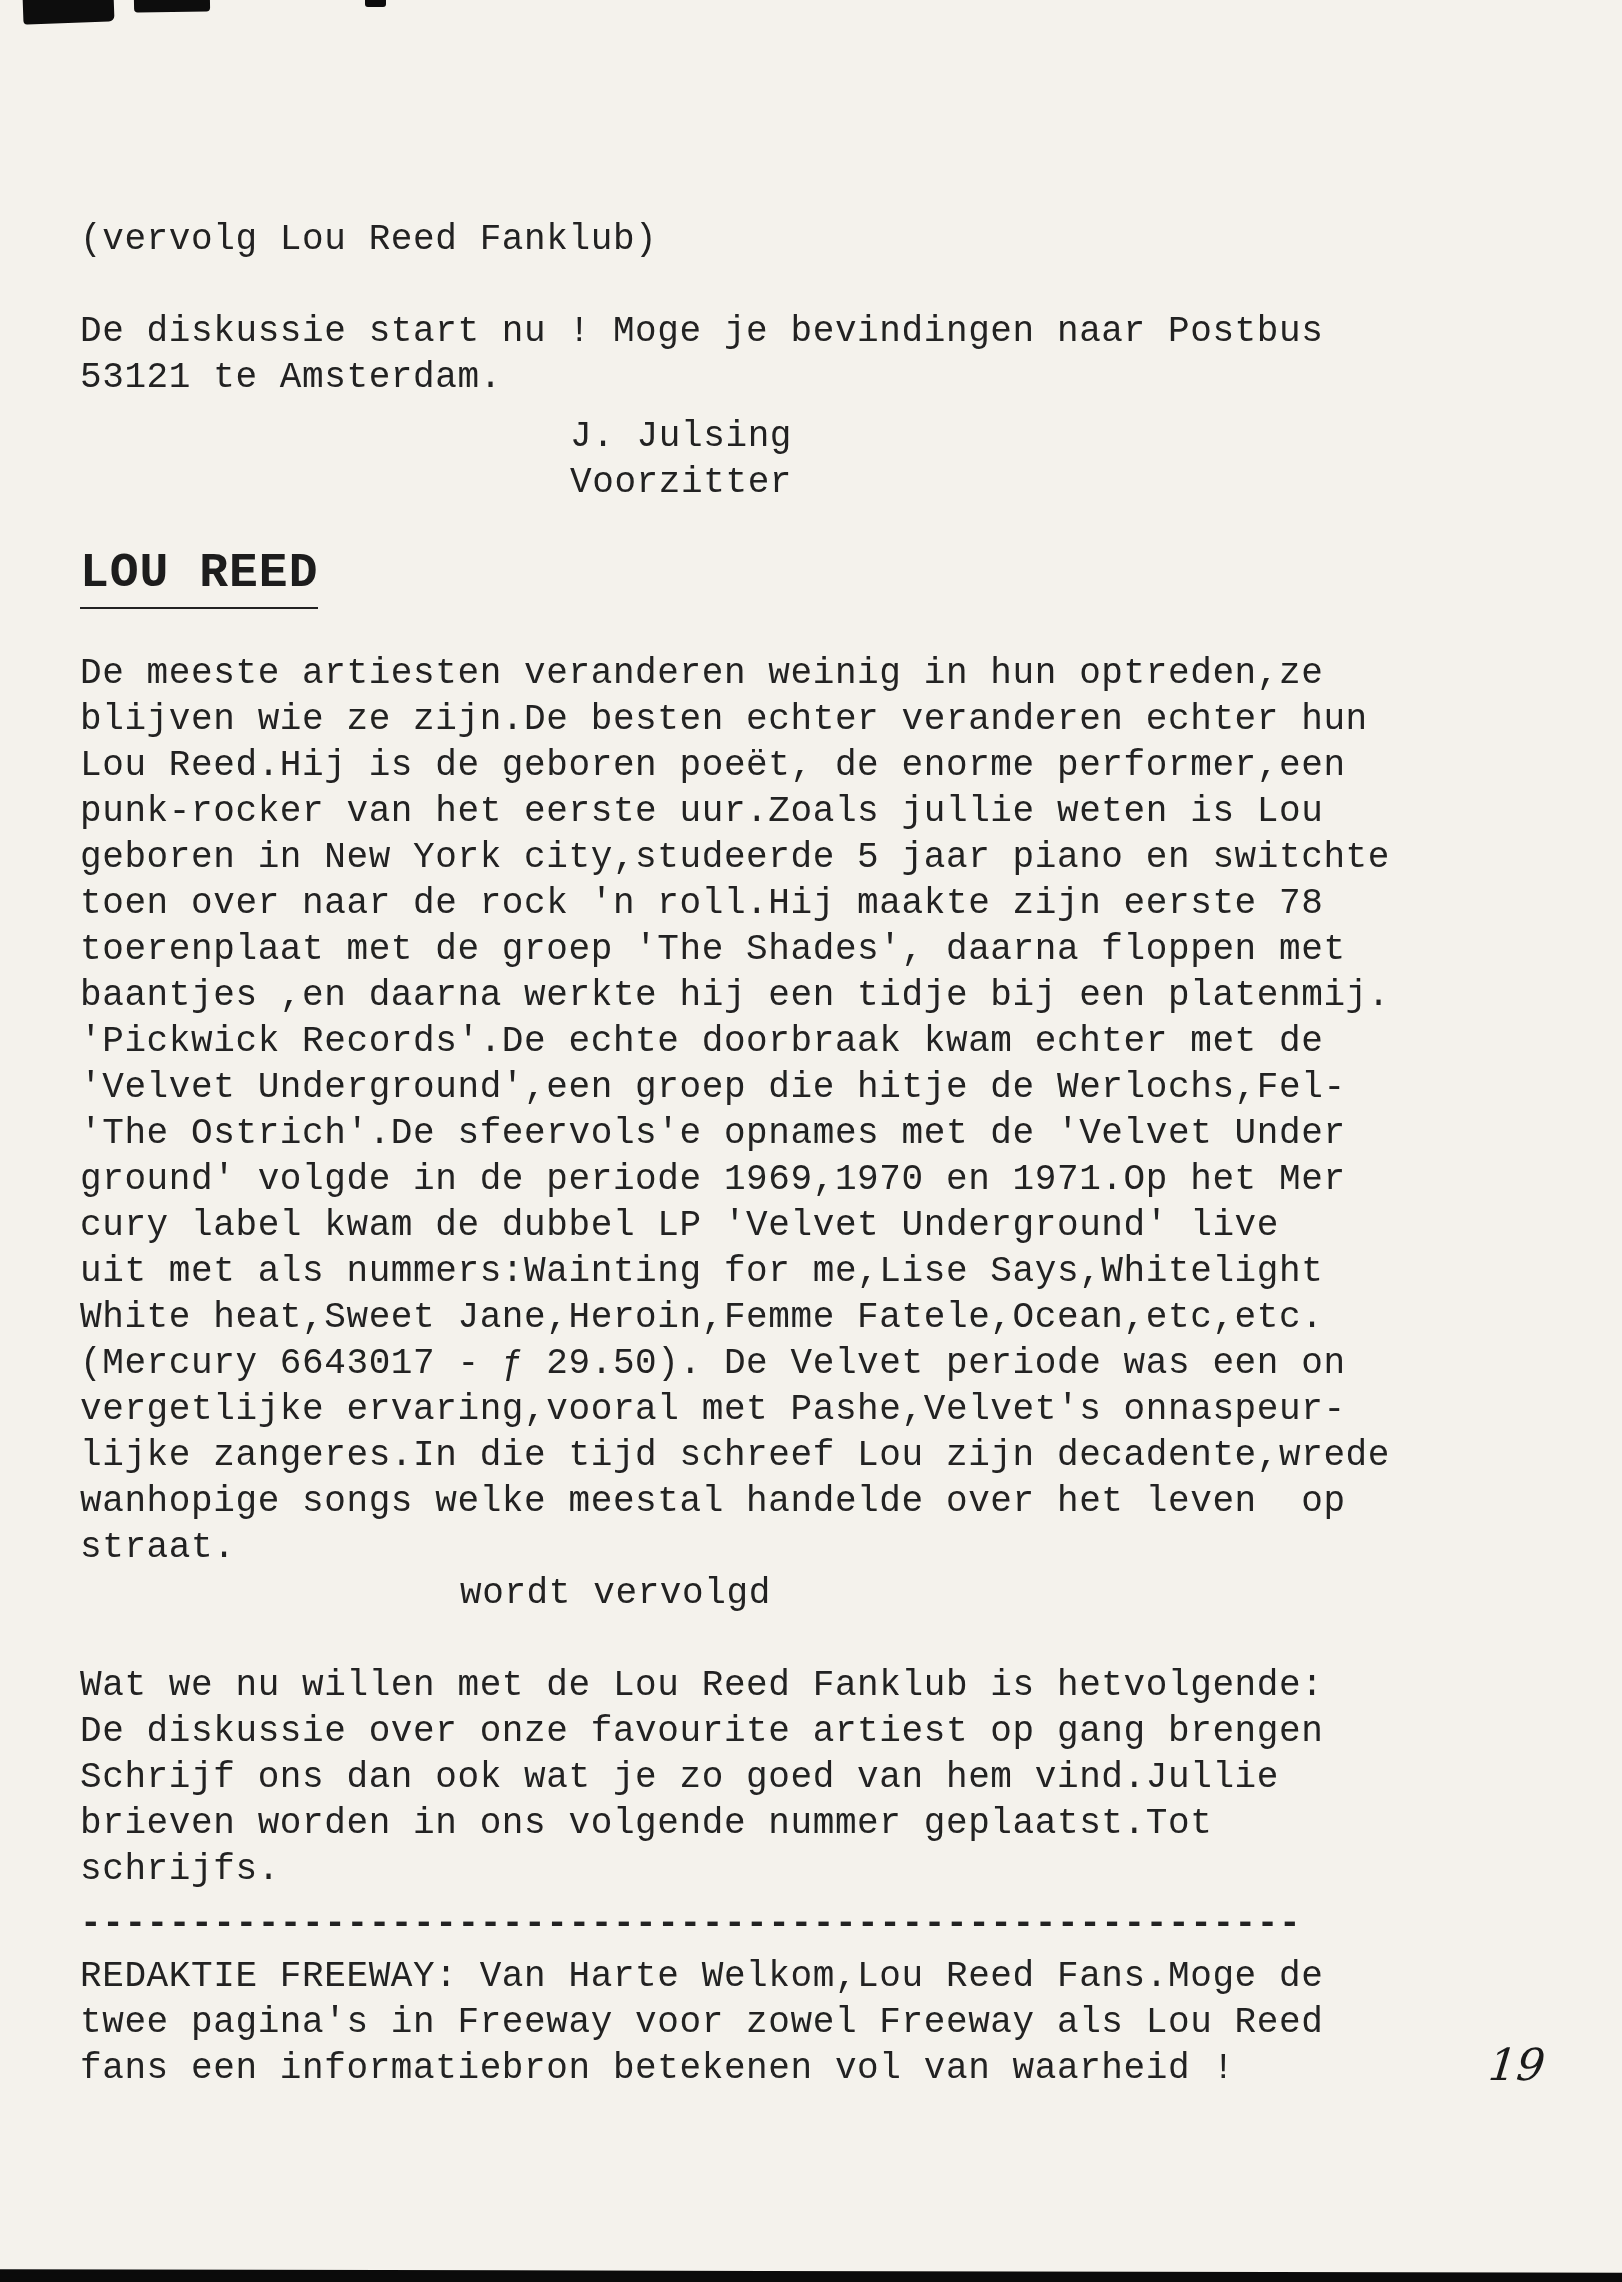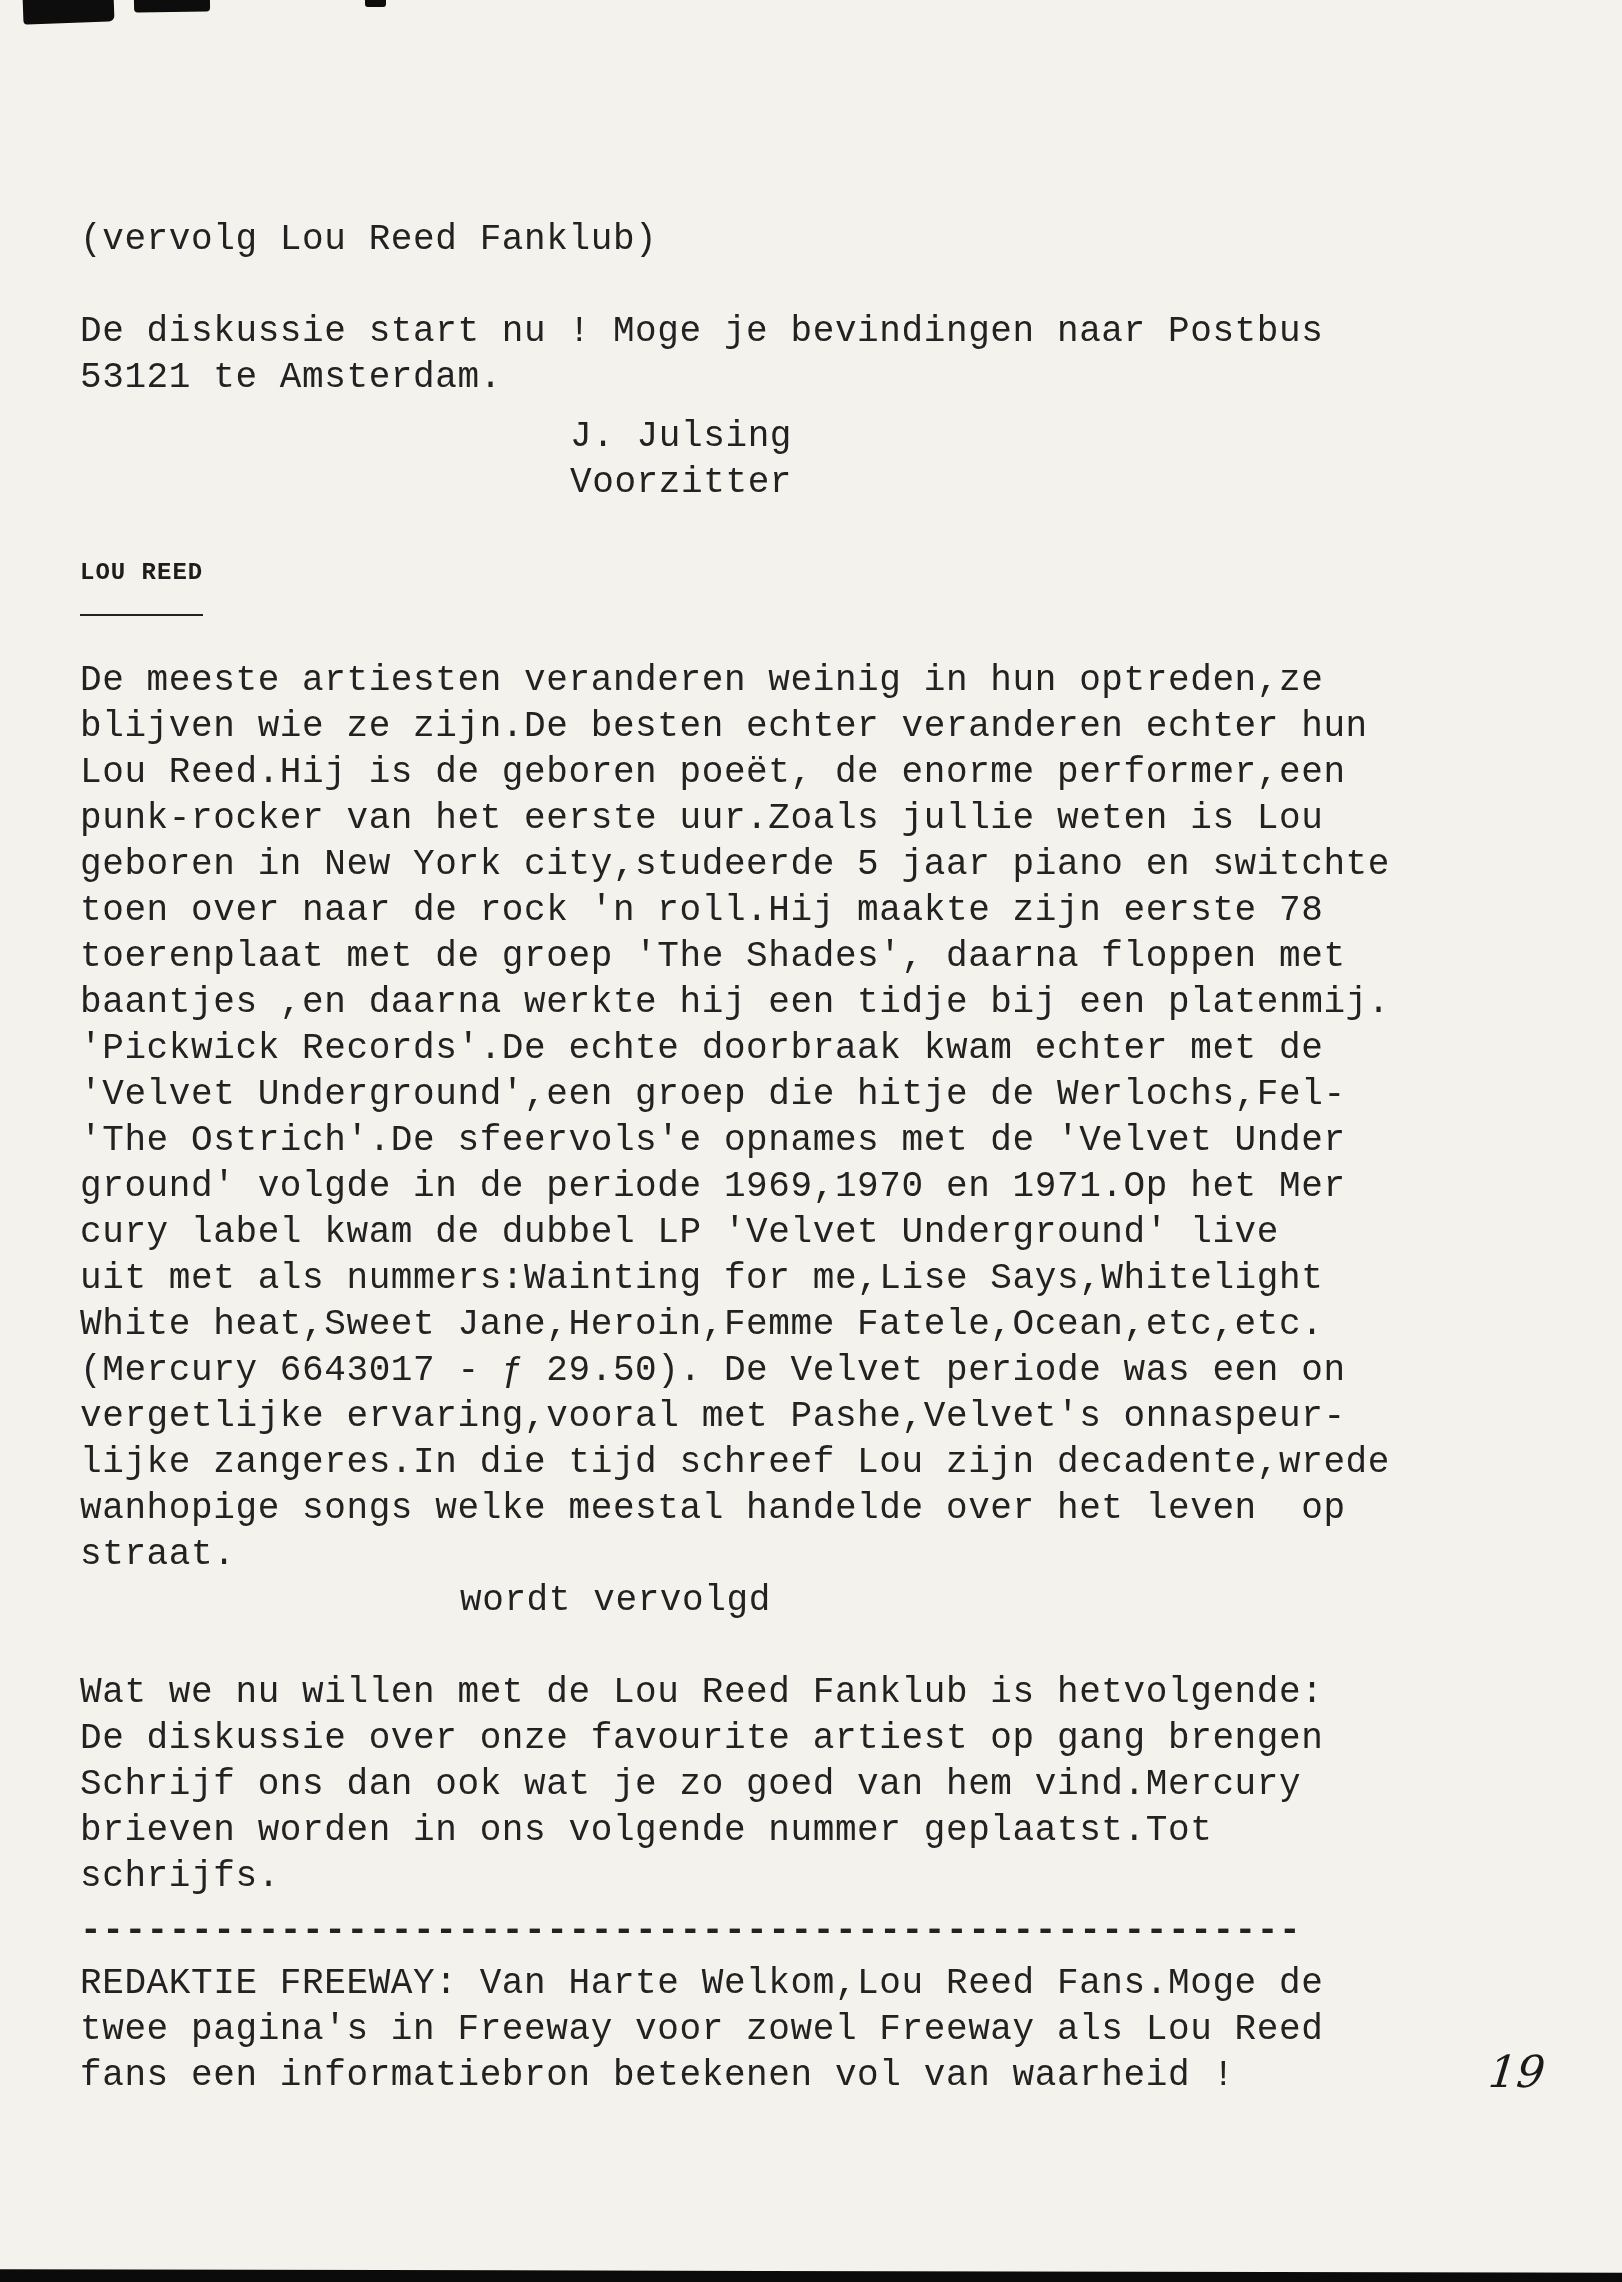--- a/index.html
+++ b/index.html
@@ -42,26 +42,26 @@
     padding-left: 490px;
     margin-top: 13.3px;
   }
   .heading-row {
     margin-top: 44px;
     margin-bottom: 42px;
   }
   .heading {
     display: inline-block;
     margin: 0;
-    font-size: 24px;
+    font-size: 48px;
     line-height: 46px;
     font-weight: bold;
     letter-spacing: 1px;
     border-bottom: 2.9px solid #222;
-    padding-bottom: 18px;
+    padding-bottom: 11px;
     color: #1d1d1d;
   }
   .continued {
     padding-left: 380px;
   }
   .divider {
     margin-top: 7.6px;
     overflow: hidden;
     font-weight: bold;
   }
@@ -149,21 +149,21 @@
         <div>straat.</div>
       </div>
 
     <div class="line continued">wordt vervolgd</div>
 
     <div class="spacer"></div>
 
     <div class="lines">
         <div>Wat we nu willen met de Lou Reed Fanklub is hetvolgende:</div>
         <div>De diskussie over onze favourite artiest op gang brengen</div>
-        <div>Schrijf ons dan ook wat je zo goed van hem vind.Mercury</div>
+        <div>Schrijf ons dan ook wat je zo goed van hem vind.Jullie</div>
         <div>brieven worden in ons volgende nummer geplaatst.Tot</div>
         <div>schrijfs.</div>
       </div>
 
     <div class="line divider">-------------------------------------------------------</div>
 
     <div class="editorial-row">
       <div class="lines">
           <div>REDAKTIE FREEWAY: Van Harte Welkom,Lou Reed Fans.Moge de</div>
           <div>twee pagina's in Freeway voor zowel Freeway als Lou Reed</div>

